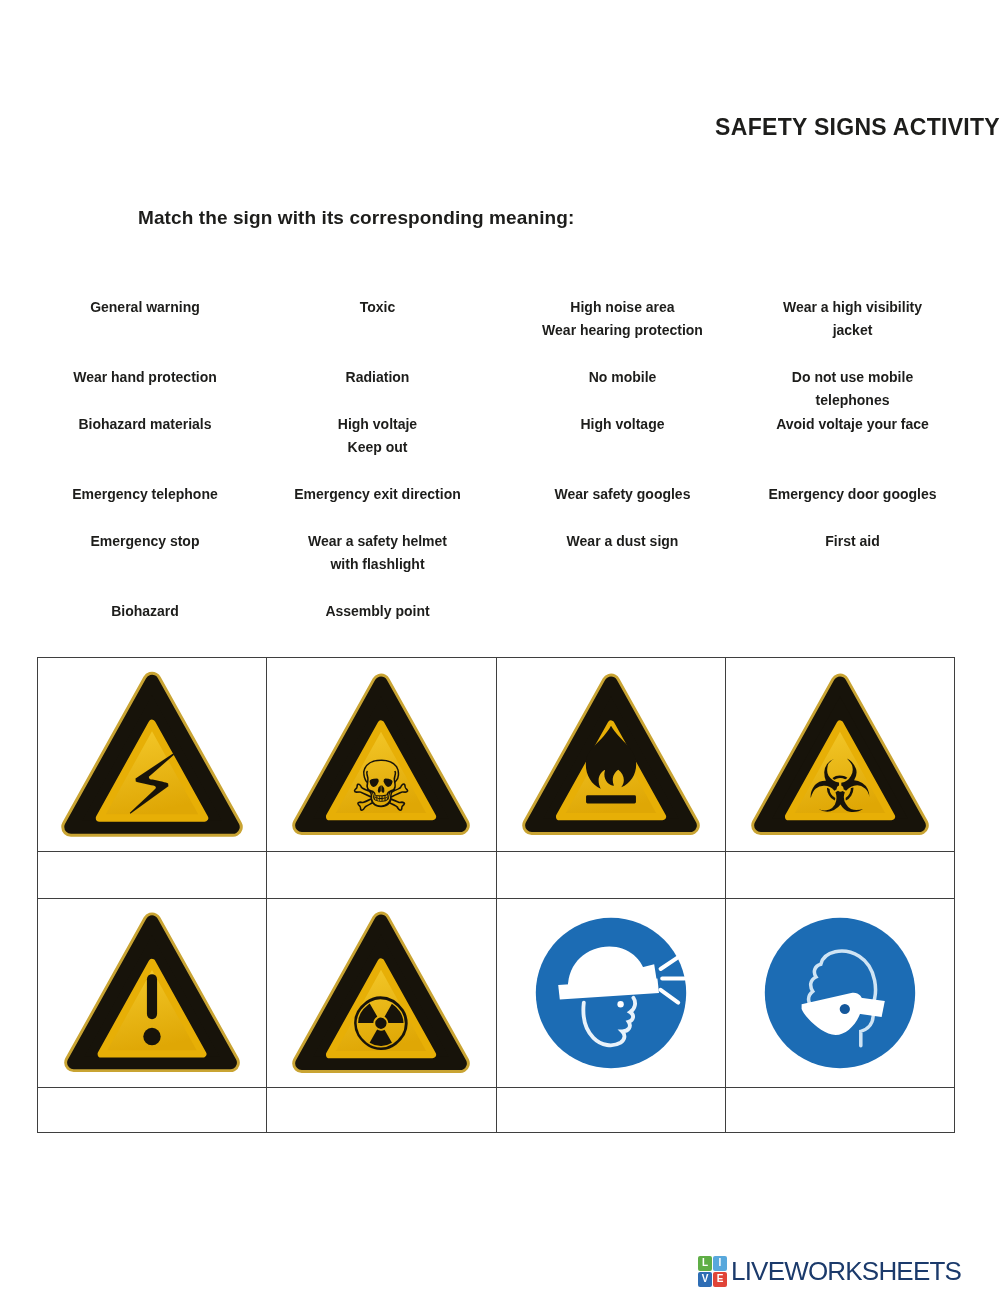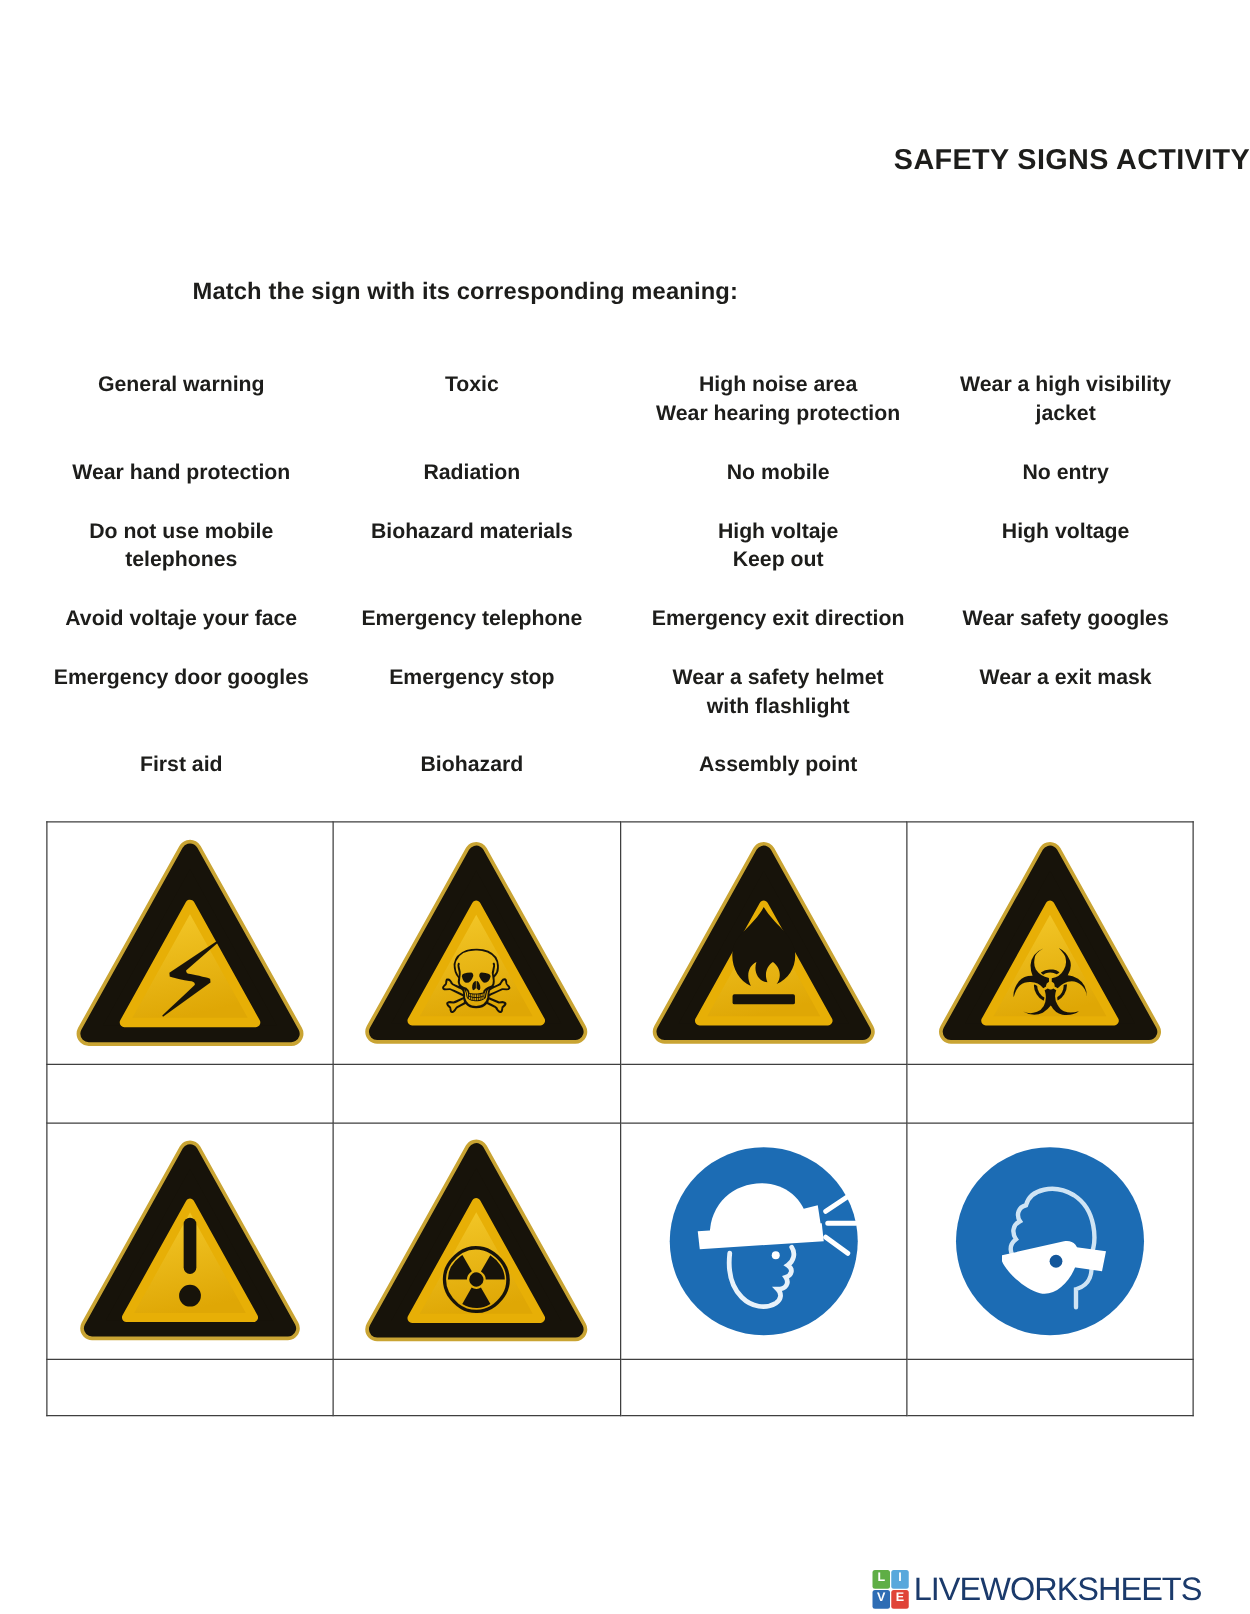--- a/index.html
+++ b/index.html
@@ -5,31 +5,31 @@
   html,body{margin:0;padding:0;}
   body{
     width:1000px;height:1291px;background:#ffffff;position:relative;
     font-family:"Liberation Sans", sans-serif;color:#1d1d1b;overflow:hidden;
   }
   .page-title{
     position:absolute;top:114px;left:0;width:100%;margin:0;
     text-align:right;font-size:23px;font-weight:bold;letter-spacing:.3px;
   }
   .instruction{
-    position:absolute;top:207px;left:138px;margin:16px;
+    position:absolute;top:207px;left:138px;margin:0;
     font-size:19px;font-weight:bold;letter-spacing:.1px;
   }
   .meanings-grid{
     position:absolute;top:296px;left:40px;width:925px;
     display:grid;
     grid-template-columns:210px 255px 235px 225px;
     grid-template-rows:70px 47px 70px 47px 70px 45px;
   }
   .meaning{
-    text-align:center;font-size:17px;font-weight:bold;line-height:23px;
+    text-align:center;font-size:14px;font-weight:bold;line-height:23px;
     white-space:pre-line;align-self:start;
   }
   .signs-table{
     position:absolute;top:657px;left:37px;width:918px;
     border-collapse:collapse;table-layout:fixed;
   }
   .signs-table td{
     border:1px solid #3f3f3f;padding:0;text-align:center;vertical-align:middle;
     background:#ffffff;
   }
@@ -77,36 +77,35 @@
 <div class="meanings-grid">
   <div class="meaning">General warning</div>
   <div class="meaning">Toxic</div>
   <div class="meaning">High noise area
 Wear hearing protection</div>
   <div class="meaning">Wear a high visibility
 jacket</div>
   <div class="meaning">Wear hand protection</div>
   <div class="meaning">Radiation</div>
   <div class="meaning">No mobile</div>
-  <div class="meaning">No entry</div>
   <div class="meaning">Do not use mobile
 telephones</div>
   <div class="meaning">Biohazard materials</div>
   <div class="meaning">High voltaje
 Keep out</div>
   <div class="meaning">High voltage</div>
   <div class="meaning">Avoid voltaje your face</div>
   <div class="meaning">Emergency telephone</div>
   <div class="meaning">Emergency exit direction</div>
   <div class="meaning">Wear safety googles</div>
   <div class="meaning">Emergency door googles</div>
   <div class="meaning">Emergency stop</div>
   <div class="meaning">Wear a safety helmet
 with flashlight</div>
-  <div class="meaning">Wear a exit mask</div>
+  <div class="meaning">Wear a dust sign</div>
   <div class="meaning">First aid</div>
   <div class="meaning">Biohazard</div>
   <div class="meaning">Assembly point</div>
 </div>
 
 <table class="signs-table">
   <tbody>
       <tr class="img-row">
     <td>
       <svg class="sign-svg" width="186" height="174" viewBox="0 0 124 116">

